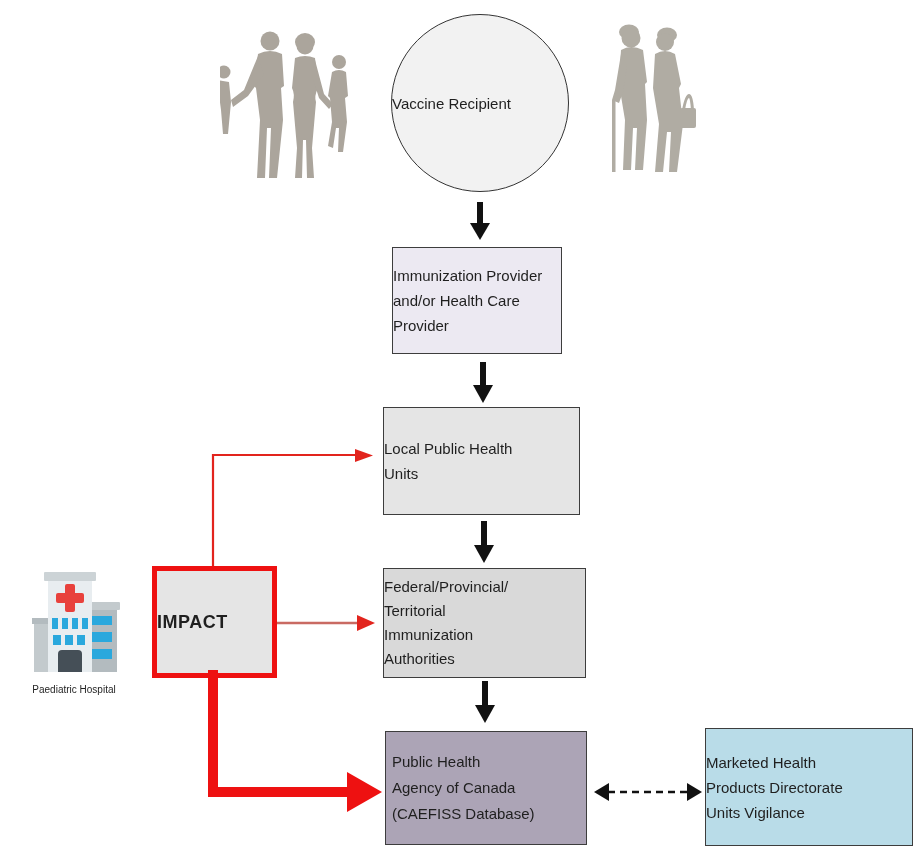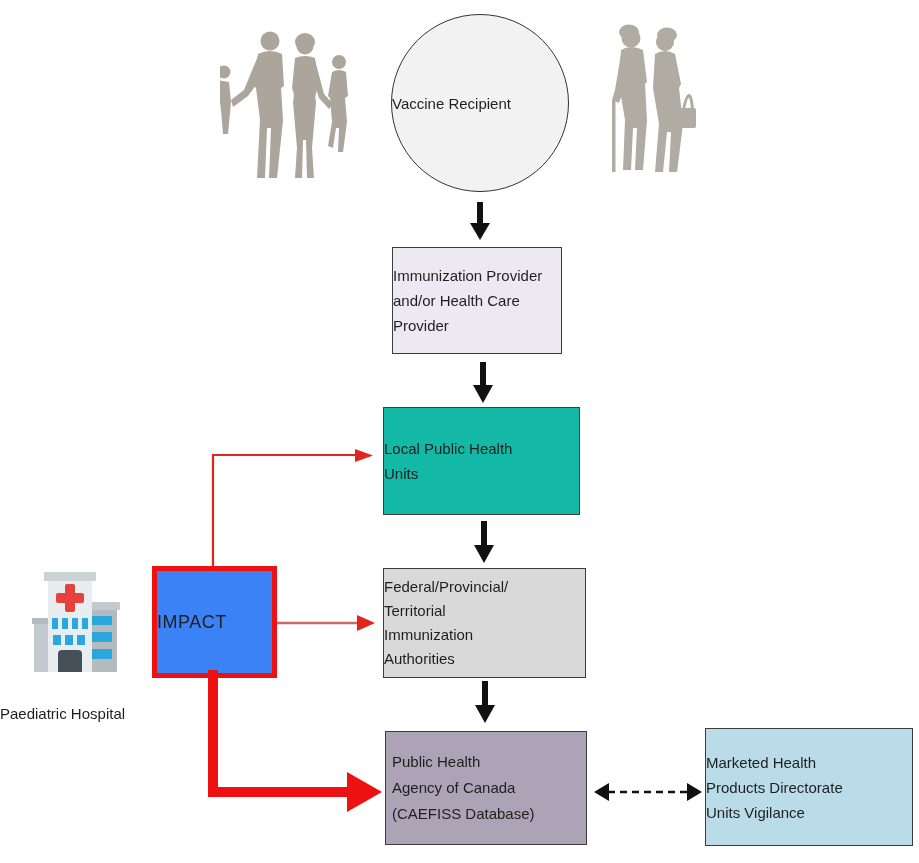--- a/index.html
+++ b/index.html
@@ -13,31 +13,31 @@
     position:absolute;display:flex;flex-direction:column;
     align-items:flex-start;justify-content:center;text-align:center;
     box-sizing:border-box;border:1.5px solid #3d3d3d;
     font-size:15px;line-height:25px;
   }
   .circle{
     left:391px;top:14px;width:178px;height:178px;border-radius:50%;
     background:#F2F2F2;border:1.5px solid #333333;
   }
   .box-immunization{left:392px;top:247px;width:170px;height:107px;background:#ECE9F2;}
-  .box-lphu{left:383px;top:407px;width:197px;height:108px;background:#14b8a6;}
+  .box-lphu{left:383px;top:407px;width:197px;height:108px;background:#e5e5e5;}
   .box-fpt{left:383px;top:568px;width:203px;height:110px;background:#D9D9D9;line-height:24px;}
   .box-phac{left:385px;top:731px;width:202px;height:114px;background:#ACA4B6;line-height:26px;padding-left:6px;}
   .box-mhpd{left:705px;top:728px;width:208px;height:118px;background:#B9DCE8;line-height:25px;}
   .box-impact{
-    left:152px;top:566px;width:125px;height:112px;background:#3b82f6;
-    border:5px solid #EE1111;font-size:18px;letter-spacing:0.5px;
+    left:152px;top:566px;width:125px;height:112px;background:#e5e5e5;
+    border:5px solid #EE1111;font-size:18px;letter-spacing:0.5px;font-weight:bold;
   }
   .hospital-label{
-    left:0px;top:680px;width:148px;text-align:left;
-    font-size:15px;line-height:20px;margin-top:24px;
+    left:0px;top:680px;width:148px;text-align:center;
+    font-size:10px;line-height:20px;
   }
   .ln{white-space:nowrap;}
   svg{display:block;}
 </style>
 </head>
 <body>
 
 <div class="canvas">
 
   <svg class="abs" style="left:220px;top:28px;" width="142" height="160" viewBox="0 0 142 160">

